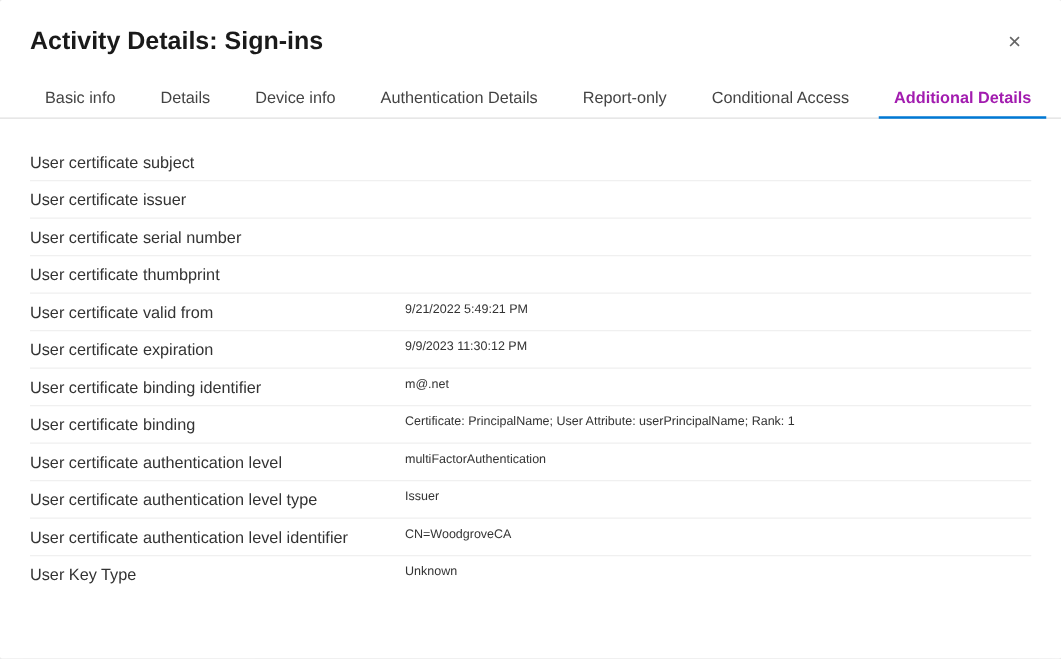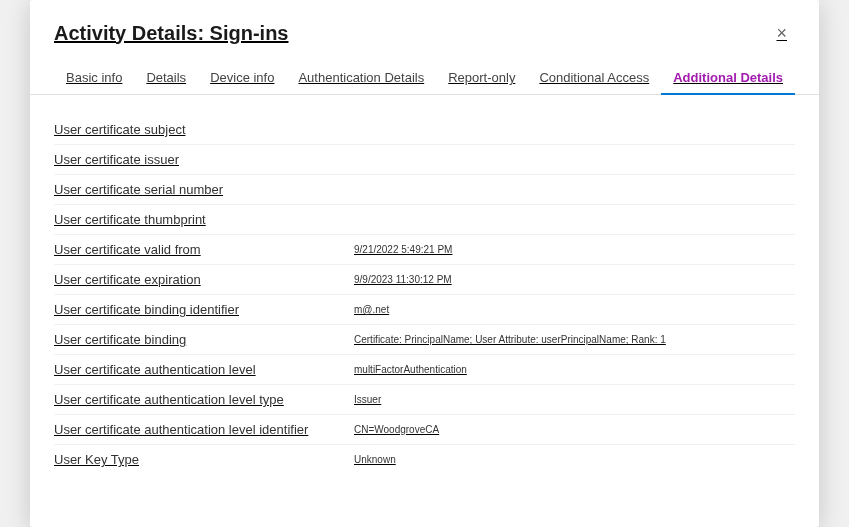--- a/index.html
+++ b/index.html
@@ -7,27 +7,26 @@
       font-family: 'Segoe UI', Arial, sans-serif;
       font-size: 13px;
       background: #f0f0f0;
       display: flex;
       justify-content: center;
       align-items: center;
       min-height: 100vh;
     }
     .dialog {
       background: #fff;
-      width: 789px;
+      width: 849px;
       min-height: 527px;
       box-shadow: 0 4px 24px rgba(0,0,0,0.18);
       border-radius: 2px;
       display: flex;
       flex-direction: column;
-      text-decoration: underline;
     }
     .dialog-header {
       display: flex;
       justify-content: space-between;
       align-items: center;
       padding: 20px 24px 0 24px;
     }
     .dialog-title {
       font-size: 20px;
       font-weight: 600;
@@ -41,21 +40,21 @@
       color: #666;
       padding: 4px 8px;
       line-height: 1;
     }
     .tabs {
       display: flex;
       flex-direction: row;
       align-items: center;
       padding: 16px 24px 0 24px;
       border-bottom: 1px solid #e0e0e0;
-      gap: 0;
+      gap: 12px;
     }
     .tab {
       padding: 8px 12px;
       cursor: pointer;
       font-size: 13px;
       color: #444;
       white-space: nowrap;
       border-bottom: 2px solid transparent;
       margin-bottom: -1px;
     }
@@ -66,21 +65,21 @@
     }
     .content {
       padding: 20px 24px;
       flex: 1;
     }
     .row {
       display: flex;
       flex-direction: row;
       padding: 7px 0;
       border-bottom: 1px solid #f0f0f0;
-      align-items: center;
+      align-items: flex-start;
     }
     .row:last-child { border-bottom: none; }
     .row-label {
       color: #333;
       min-width: 300px;
       flex-shrink: 0;
       font-size: 13px;
     }
     .row-value {
       color: #333;

